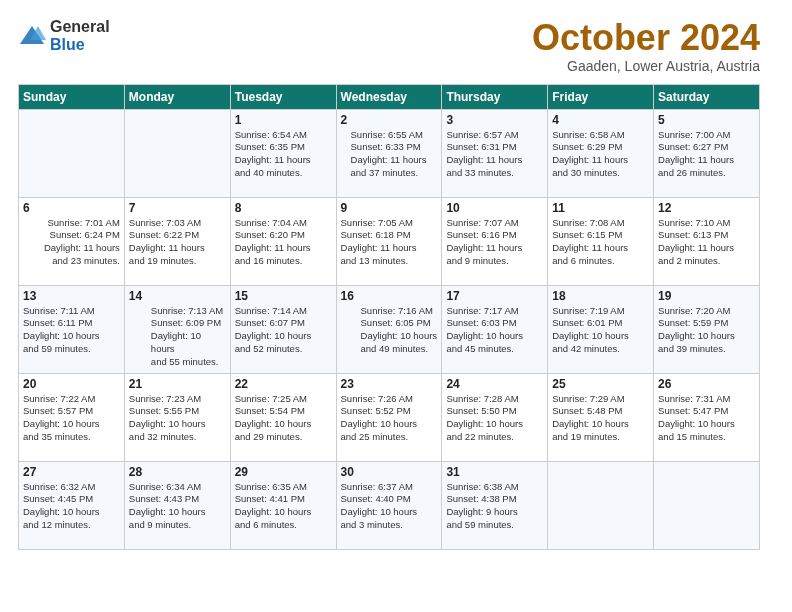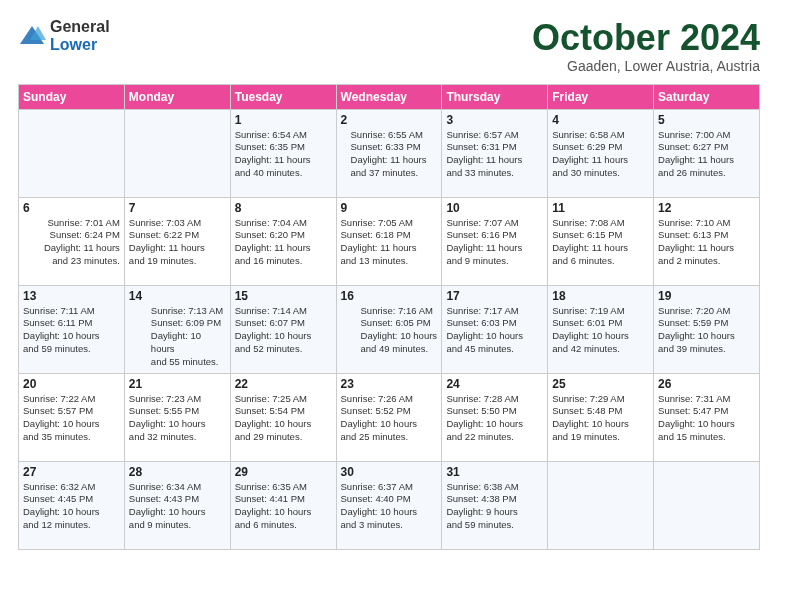--- a/index.html
+++ b/index.html
@@ -43,35 +43,35 @@
       width: 28px;
       height: 28px;
       margin-right: 4px;
     }
     .title-block {
       text-align: right;
     }
     .month-title {
       font-size: 36px;
       font-weight: bold;
-      color: #14532d;
+      color: #a16207;
       line-height: 1.1;
     }
     .location {
       font-size: 14px;
       color: #555;
       text-align: right;
     }
     table {
       width: 100%;
       border-collapse: collapse;
       table-layout: fixed;
     }
     thead tr th {
-      background-color: #ec4899;
+      background-color: #0f766e;
       color: #fff;
       font-size: 12px;
       font-weight: bold;
       padding: 5px 4px;
       text-align: left;
       border: 1px solid #ccc;
     }
     tbody tr td {
       border: 1px solid #ccc;
       vertical-align: top;
@@ -105,21 +105,21 @@
 
 <div class="page">
   <div class="header">
     <div class="logo">
       <svg class="logo-icon" viewBox="0 0 28 28">
         <polygon points="14,4 26,22 2,22" fill="#1a6bb5" opacity="0.85"></polygon>
         <polygon points="20,4 28,18 12,18" fill="#3a9fd5" opacity="0.7"></polygon>
       </svg>
       <div class="logo-text">
         <span class="logo-general">General</span>
-        <span class="logo-blue">Lower</span>
+        <span class="logo-blue">Blue</span>
       </div>
     </div>
     <div class="title-block">
       <div class="month-title">October 2024</div>
       <div class="location">Gaaden, Lower Austria, Austria</div>
     </div>
   </div>
 
   <table>
     <thead>

